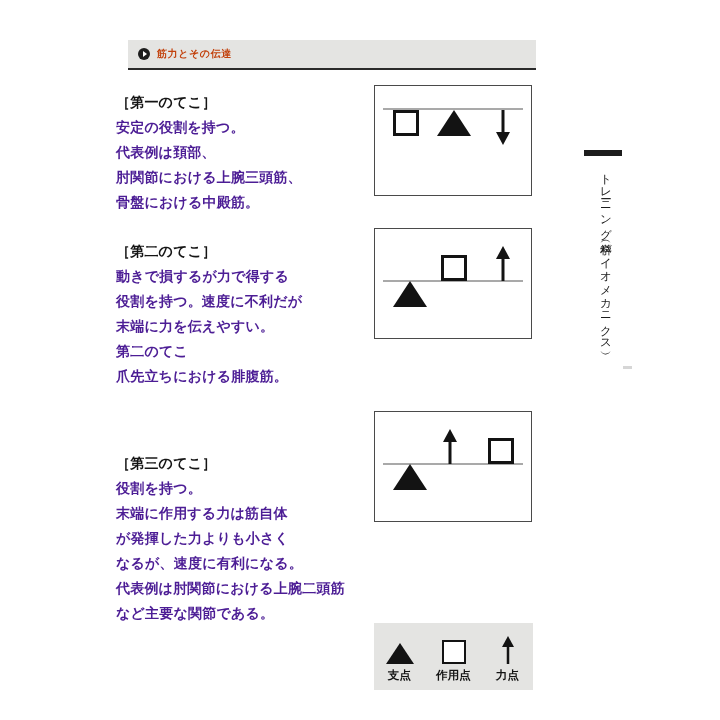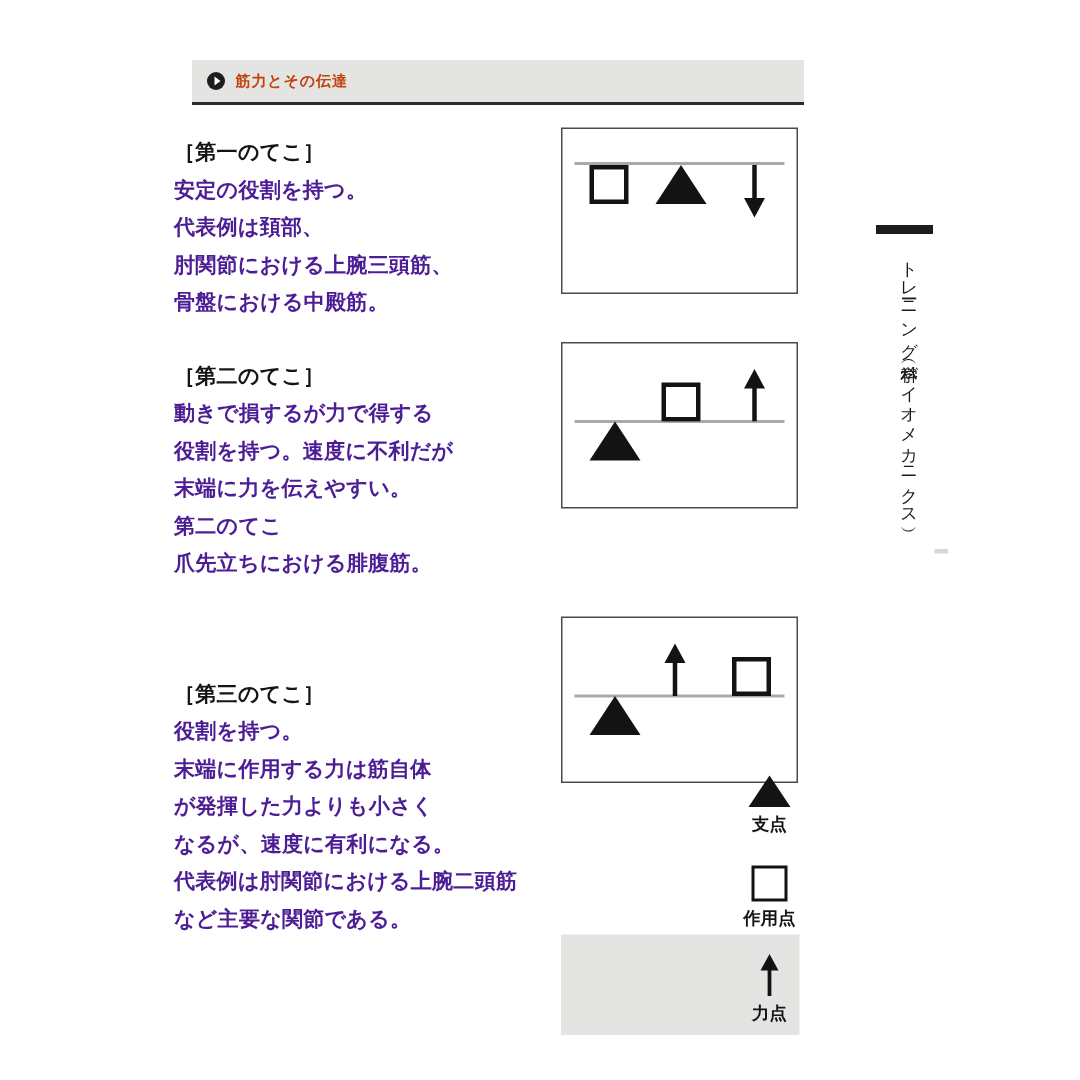--- a/index.html
+++ b/index.html
@@ -148,25 +148,24 @@
     top: 623px;
     width: 159px;
     height: 67px;
     background: #e4e4e2;
   }
   .legend-items {
     position: absolute;
     inset: 0;
     display: flex;
     align-items: flex-end;
-    justify-content: flex-end;
+    justify-content: center;
     gap: 14px;
     padding-bottom: 7px;
     box-sizing: border-box;
-    flex-direction: column;
   }
   .legend-item {
     display: flex;
     flex-direction: column;
     align-items: center;
     width: 40px;
   }
   .legend-glyph {
     height: 30px;
     display: flex;

